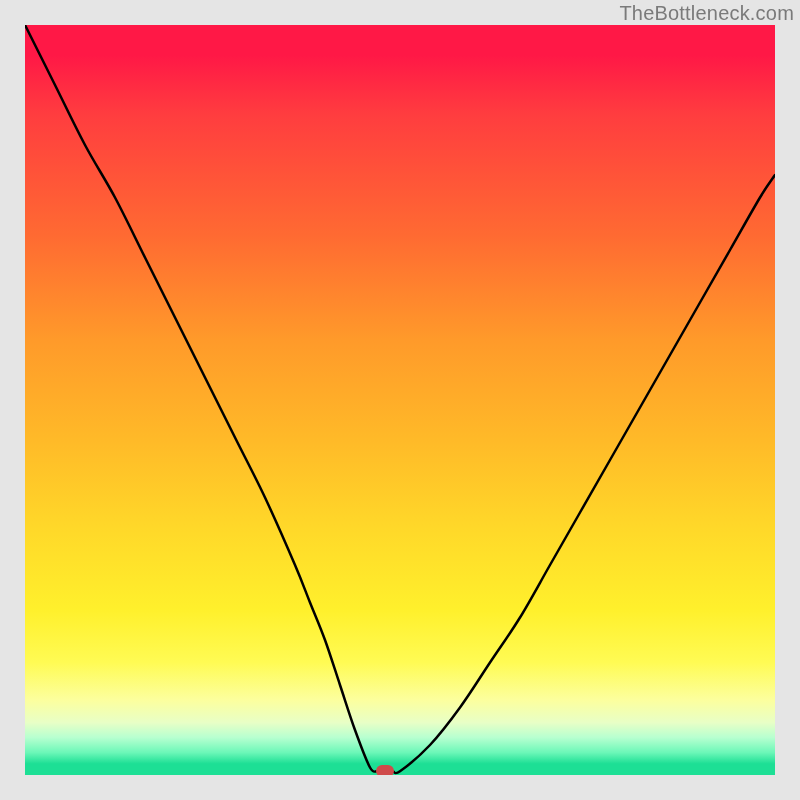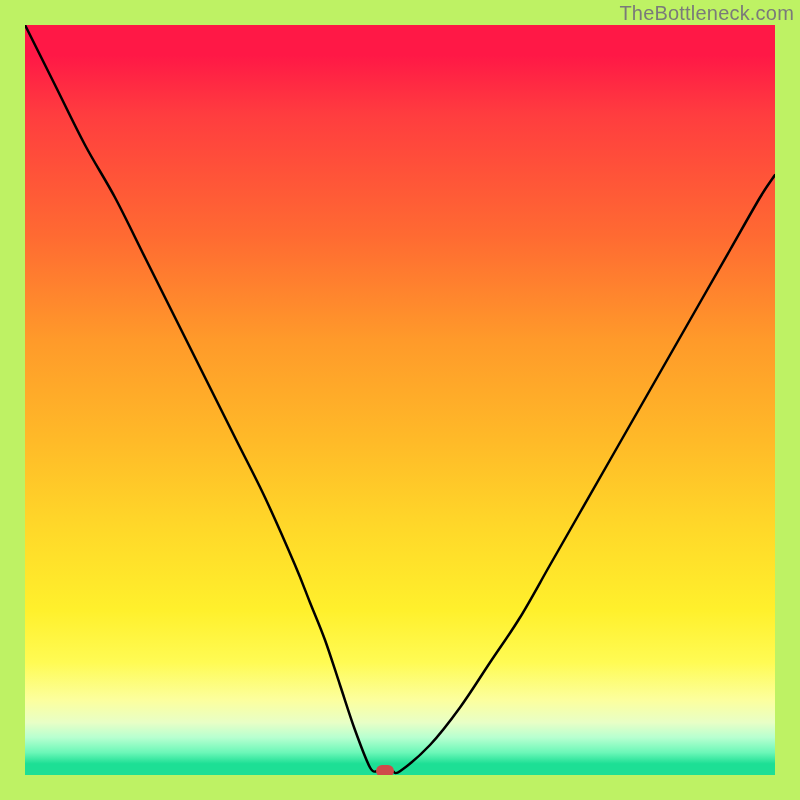--- a/index.html
+++ b/index.html
@@ -8,21 +8,21 @@
     width: 800px;
     height: 800px;
     overflow: hidden;
     background: #000;
     font-family: Arial, Helvetica, sans-serif;
   }
   .frame {
     position: relative;
     width: 800px;
     height: 800px;
-    background: #bef264;
+    background: #e5e5e5;
   }
   .watermark {
     position: absolute;
     top: 2px;
     right: 6px;
     color: #7a7a7a;
     font-size: 20px;
     font-weight: 500;
     letter-spacing: 0.2px;
     z-index: 20;

